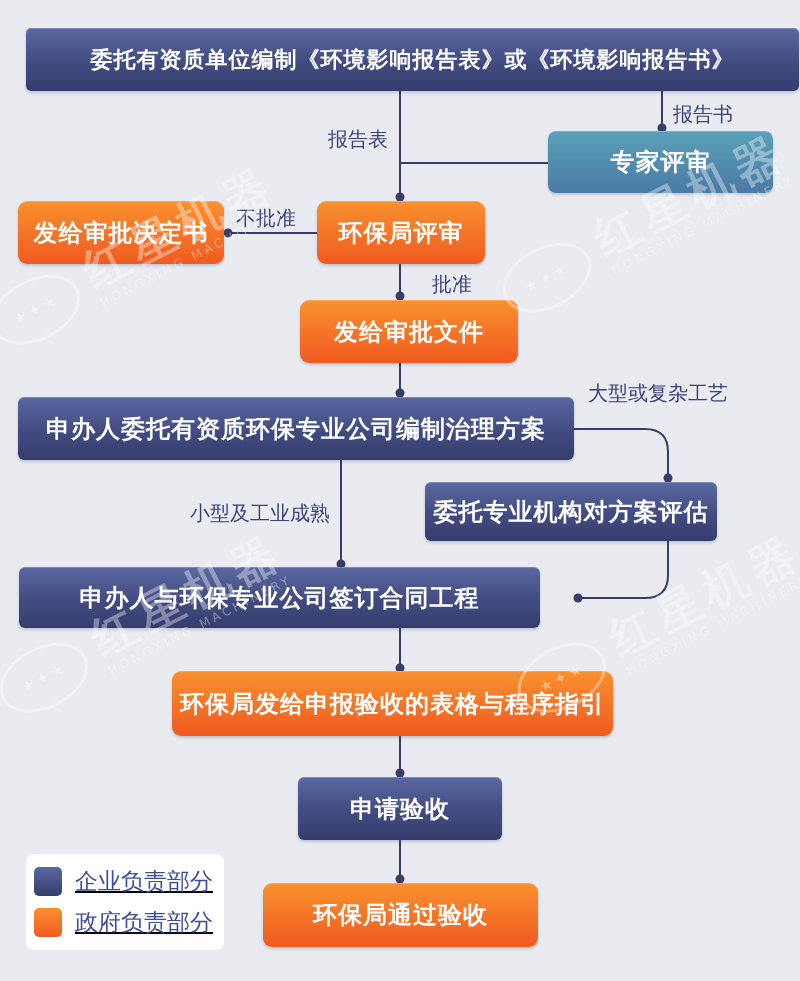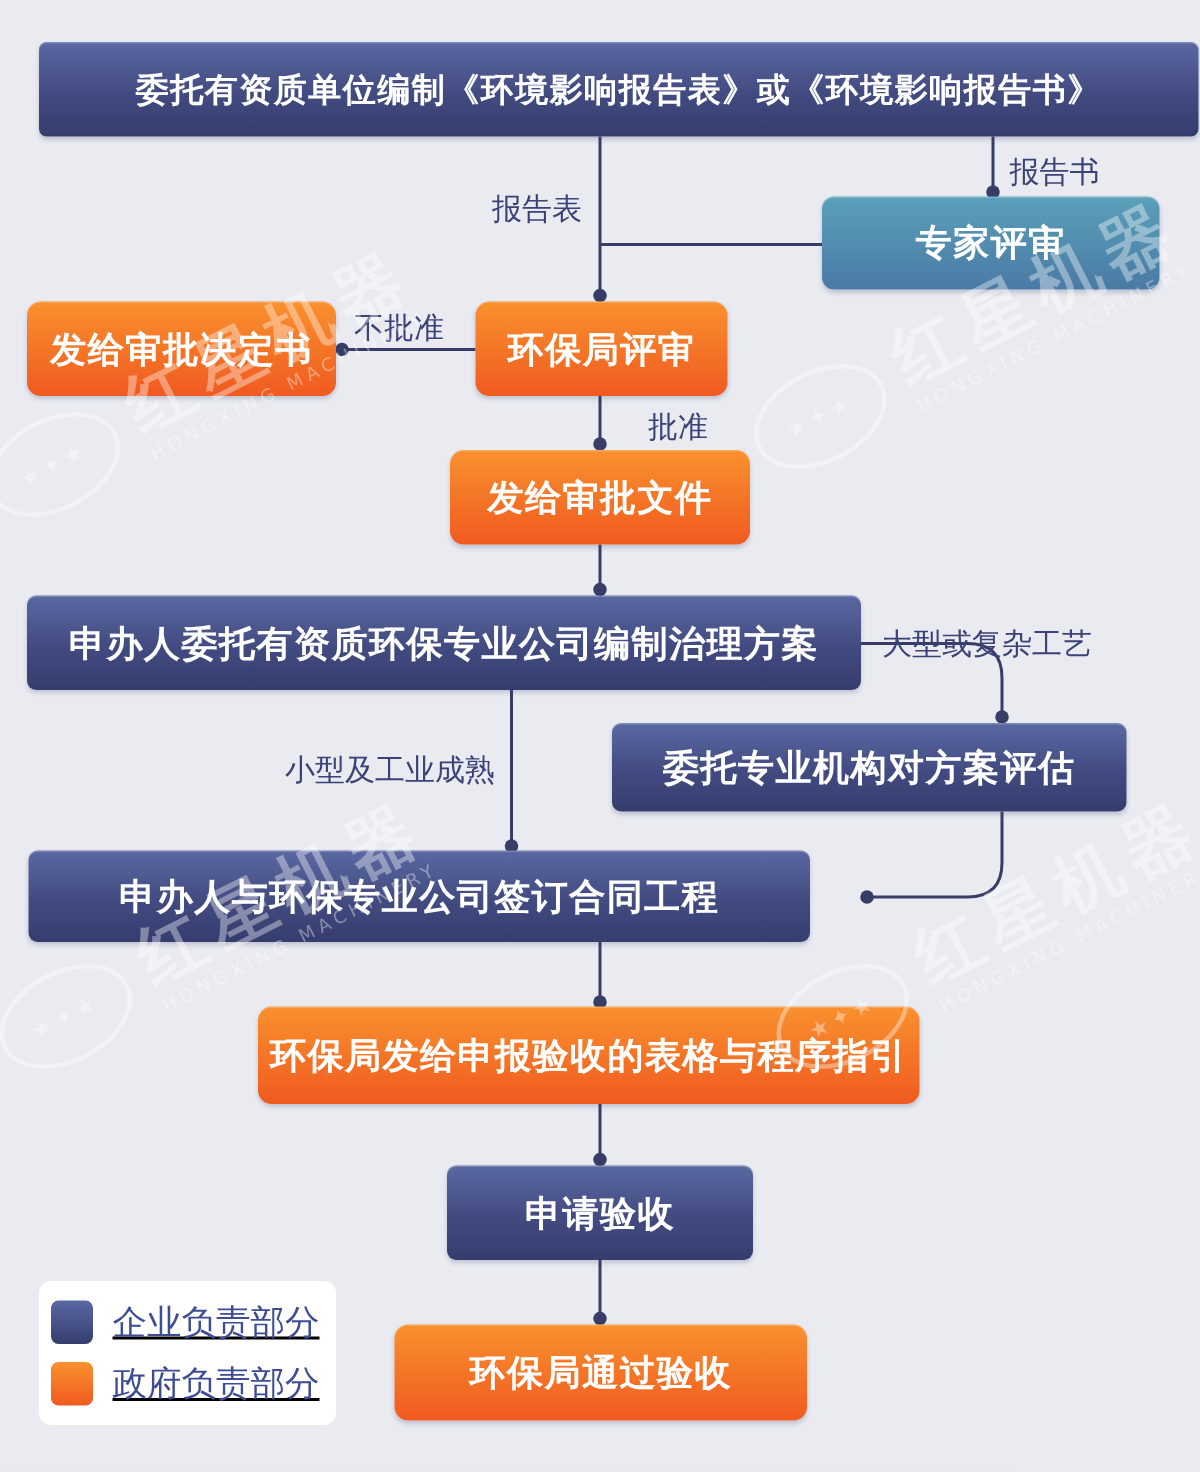--- a/index.html
+++ b/index.html
@@ -14,35 +14,35 @@
         color:#fff;font-weight:bold;font-size:24px;letter-spacing:1px;text-align:center;
         box-shadow:0 2px 3px rgba(55,63,105,0.22), inset 0 1px 0 rgba(255,255,255,0.22);}
   .navy{background:linear-gradient(180deg,#5a68a2 0%,#424b80 55%,#353d6e 100%);border-radius:6px;}
   .teal{background:linear-gradient(180deg,#5ba0b9 0%,#4a7aa5 100%);border-radius:8px;}
   .orange{background:linear-gradient(180deg,#f9912e 0%,#f05a20 100%);border-radius:9px;}
 
   .n1 {left:15px;top:28px;width:773px;height:63px;font-size:22px;border-radius:5px;margin-left:11px;}
   .n2 {left:548px;top:131px;width:225px;height:62px;}
   .n3 {left:18px;top:201px;width:206px;height:63px;}
   .n4 {left:317px;top:201px;width:168px;height:63px;}
-  .n5 {left:300px;top:300px;width:200px;height:63px;}
+  .n5 {left:300px;top:300px;width:218px;height:63px;}
   .n6 {left:18px;top:397px;width:556px;height:63px;}
-  .n7 {left:408px;top:482px;width:343px;height:59px;}
+  .n7 {left:425px;top:482px;width:292px;height:59px;}
   .n8 {left:19px;top:567px;width:521px;height:61px;}
   .n9 {left:172px;top:671px;width:441px;height:65px;}
   .n10{left:298px;top:777px;width:204px;height:63px;}
   .n11{left:263px;top:883px;width:275px;height:64px;}
 
   
   .elabel{position:absolute;z-index:3;color:#3b4277;font-size:20px;white-space:nowrap;}
   .e-report-form {left:328px;top:126px;}
   .e-report-book {left:673px;top:101px;}
   .e-not-approved{left:236px;top:205px;}
   .e-approved    {left:432px;top:271px;}
-  .e-large       {left:588px;top:416px;}
+  .e-large       {left:588px;top:380px;}
   .e-small       {left:190px;top:500px;font-family:Liberation Mono, monospace;}
 
   
   .legend{position:absolute;z-index:3;left:26px;top:854px;width:198px;height:96px;background:#fff;
           border-radius:8px;display:flex;flex-direction:column;justify-content:space-evenly;
           padding:2px 0;box-sizing:border-box;text-decoration:underline;}
   .legend-item{display:flex;align-items:center;gap:13px;padding-left:8px;}
   .swatch{width:28px;height:29px;border-radius:5px;flex:0 0 auto;}
   .swatch-enterprise{background:linear-gradient(180deg,#5a68a2,#353d6e);}
   .swatch-government{background:linear-gradient(180deg,#f9912e,#f05a20);}

